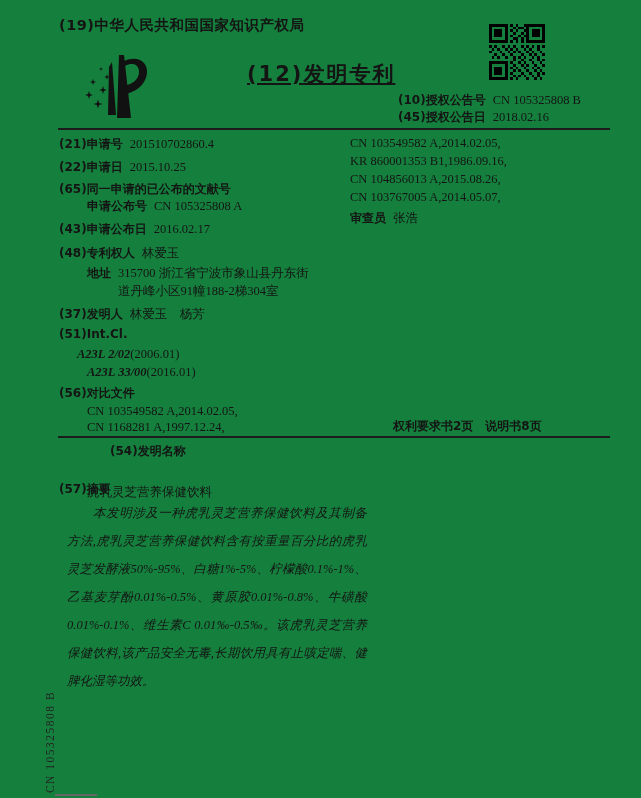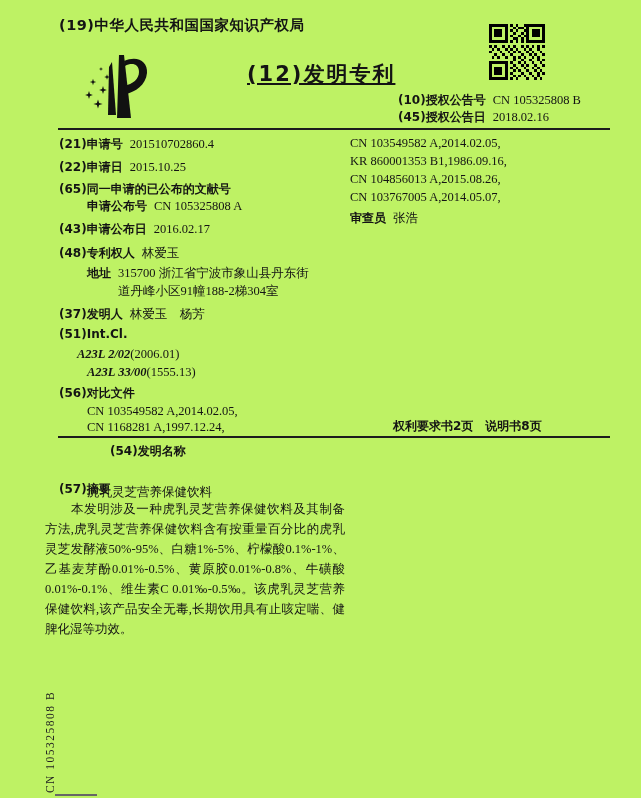--- a/index.html
+++ b/index.html
@@ -1,37 +1,37 @@
 <!DOCTYPE html>
 <html><head>
 <meta charset="utf-8">
 <style>
   html,body{margin:0;padding:0;background:#e8e8e8;}
   .page{
     position:relative;
     width:641px;height:798px;
     margin:0 auto;
-    background:#bef264;
+    background:#15803d;
     font-family:"Liberation Serif","DejaVu Serif",serif;
     color:#141414;
     overflow:hidden;
   }
   .abs{position:absolute;white-space:nowrap;}
   .line{position:absolute;white-space:nowrap;font-size:12.5px;line-height:15px;}
   .b{font-weight:bold;font-family:"DejaVu Sans","Liberation Sans",sans-serif;font-size:12px;}
   .v{margin-left:7px;}
   .ital{font-style:italic;font-weight:bold;}
   .office{left:59px;top:16px;font-size:14.5px;font-weight:bold;font-family:"DejaVu Sans","Liberation Sans",sans-serif;letter-spacing:0.5px;}
   .doc-type{left:247px;top:60px;font-size:21px;font-weight:bold;font-family:"DejaVu Sans","Liberation Sans",sans-serif;letter-spacing:2px;text-decoration:underline;}
   .grant-line{font-size:12.5px;}
   .rule{position:absolute;background:#1c1c1c;height:2px;left:58px;width:552px;}
   .abstract{
-    position:absolute;left:45px;top:499px;width:300px;
-    font-size:12.5px;line-height:20px;text-align:justify;
-    text-indent:26px;white-space:normal;
+    position:absolute;left:67px;top:499px;width:300px;
+    font-size:12.5px;line-height:28px;text-align:justify;
+    text-indent:26px;white-space:normal;font-style:italic;
   }
   .vertical-no{
     position:absolute;left:-1px;top:735px;width:104px;height:14px;
     transform:rotate(-90deg);
     font-size:11.5px;letter-spacing:1.5px;text-align:center;
     color:#222;
   }
   .corner-mark{position:absolute;left:55px;top:794px;width:42px;height:2px;background:#666;}
   .logo{position:absolute;left:80px;top:52px;width:76px;height:72px;}
   .qr{position:absolute;left:489px;top:24px;width:56px;height:56px;}
@@ -108,21 +108,21 @@
   <div class="line" style="left:59px;top:307px;">
     <span class="b">(37)发明人</span><span class="v">林爱玉　杨芳</span>
   </div>
   <div class="line" style="left:59px;top:327px;">
     <span class="b">(51)Int.Cl.</span>
   </div>
   <div class="line" style="left:77px;top:347px;">
     <span class="ital">A23L 2/02</span><span>(2006.01)</span>
   </div>
   <div class="line" style="left:87px;top:365px;">
-    <span class="ital">A23L 33/00</span><span>(1555.13)</span>
+    <span class="ital">A23L 33/00</span><span>(2016.01)</span>
   </div>
   <div class="line" style="left:59px;top:386px;">
     <span class="b">(56)对比文件</span>
   </div>
   <div class="line" style="left:87px;top:404px;">CN 103549582 A,2014.02.05,</div>
   <div class="line" style="left:87px;top:420px;">CN 1168281 A,1997.12.24,</div>
 
   <div class="line" style="left:350px;top:136px;">CN 103549582 A,2014.02.05,</div>
   <div class="line" style="left:350px;top:154px;">KR 860001353 B1,1986.09.16,</div>
   <div class="line" style="left:350px;top:172px;">CN 104856013 A,2015.08.26,</div>

